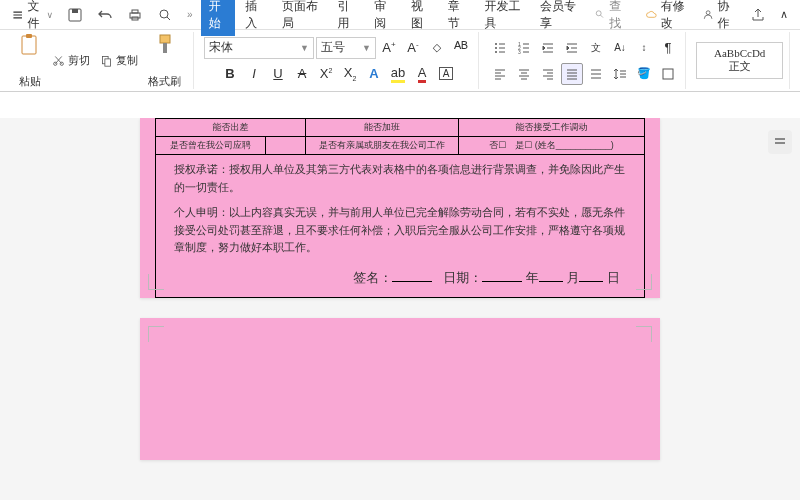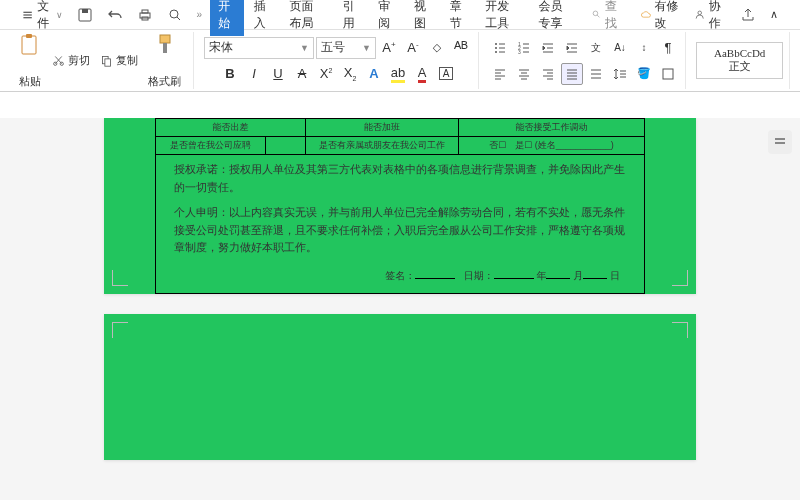--- a/index.html
+++ b/index.html
@@ -1,47 +1,47 @@
 <!DOCTYPE html>
 <html><head>
 <meta charset="utf-8">
 <style>
 *{box-sizing:border-box;margin:0;padding:0}
 body{font-family:"Microsoft YaHei",sans-serif;font-size:12px;background:#fff;width:800px;height:500px;overflow:hidden;color:#333}
-.titlebar{height:30px;background:#fff;border-bottom:1px solid #e0e0e0;display:flex;align-items:center;padding:0 16px;gap:2px}
+.titlebar{height:30px;background:#fff;border-bottom:1px solid #e0e0e0;display:flex;align-items:center;padding:0 6px;gap:2px}
 .tb-item{padding:3px 6px;display:flex;align-items:center;cursor:pointer;border-radius:2px}
 .ico{width:16px;height:16px;display:inline-block}
 .tab{padding:4px 8px;cursor:pointer;font-size:12px}
 .tab.active{background:#2b7cd3;color:#fff}
 .search{display:flex;align-items:center;gap:4px;color:#888;padding:0 8px}
 .ribbon{height:62px;background:#fff;border-bottom:1px solid #d0d0d0;display:flex;align-items:stretch;padding:2px 6px;gap:4px}
 .group{display:flex;align-items:center;padding:0 6px;border-right:1px solid #e8e8e8}
 .bigbtn{display:flex;flex-direction:column;align-items:center;justify-content:flex-start;padding:2px 6px;cursor:pointer;gap:16px}
 .bigbtn .lbl{font-size:11px}
 .smallcol{display:flex;flex-direction:row;justify-content:center;gap:2px}
 .smallbtn{display:flex;align-items:center;gap:3px;padding:2px 4px;cursor:pointer;font-size:11px}
 .sel{height:22px;border:1px solid #ccc;background:#fff;display:flex;align-items:center;padding:0 4px;gap:0;font-size:12px}
 .sel .dd{color:#888;font-size:9px}
 .iconrow{display:flex;gap:2px}
 .ib{width:22px;height:22px;display:flex;align-items:center;justify-content:center;cursor:pointer;font-size:13px;border-radius:2px}
 .ib.sel-on{border:1px solid #999;background:#eef}
 .style-box{border:1px solid #ccc;padding:4px 17px;text-align:center;font-size:11px;cursor:pointer}
 .canvas{position:absolute;top:118px;left:0;right:0;bottom:0;background:#f5f5f5;overflow:auto;display:flex;flex-direction:column;align-items:center;padding-bottom:40px}
-.page{background:#22c55e;width:592px;margin-top:0;position:relative;box-shadow:0 1px 3px rgba(0,0,0,.1)}
+.page{background:#f9a8d4;width:520px;margin-top:0;position:relative;box-shadow:0 1px 3px rgba(0,0,0,.1)}
 .page1{height:180px}
 .page2{height:200px;margin-top:20px}
 .corner{position:absolute;width:16px;height:16px;border:1px solid #bbb}
 .corner.bl{bottom:8px;left:8px;border-top:none;border-right:none}
 .corner.br{bottom:8px;right:8px;border-top:none;border-left:none}
 .corner.tl{top:8px;left:8px;border-bottom:none;border-right:none}
 .corner.tr{top:8px;right:8px;border-bottom:none;border-left:none}
 .formtbl{font-size:9px;border-collapse:collapse;margin:0 auto;width:490px}
 .formtbl td{border:1px solid #000;padding:2px 4px;text-align:center;height:16px}
 .decl{font-size:11px;line-height:1.6;padding:4px 14px}
-.sig{font-size:10px;text-align:right;padding:8px 20px}
+.sig{font-size:13px;text-align:right;padding:8px 20px}
 .sig .ul{display:inline-block;border-bottom:1px solid #000;min-width:40px;height:10px}
 .sidepanel{position:absolute;right:8px;top:130px;width:24px;height:24px;background:#eee;border-radius:4px;display:flex;align-items:center;justify-content:center;cursor:pointer}
 svg{display:block}
 </style>
 </head>
 <body>
 
 <div class="titlebar">
   <div class="tb-item">
     <svg class="ico" viewBox="0 0 16 16">

